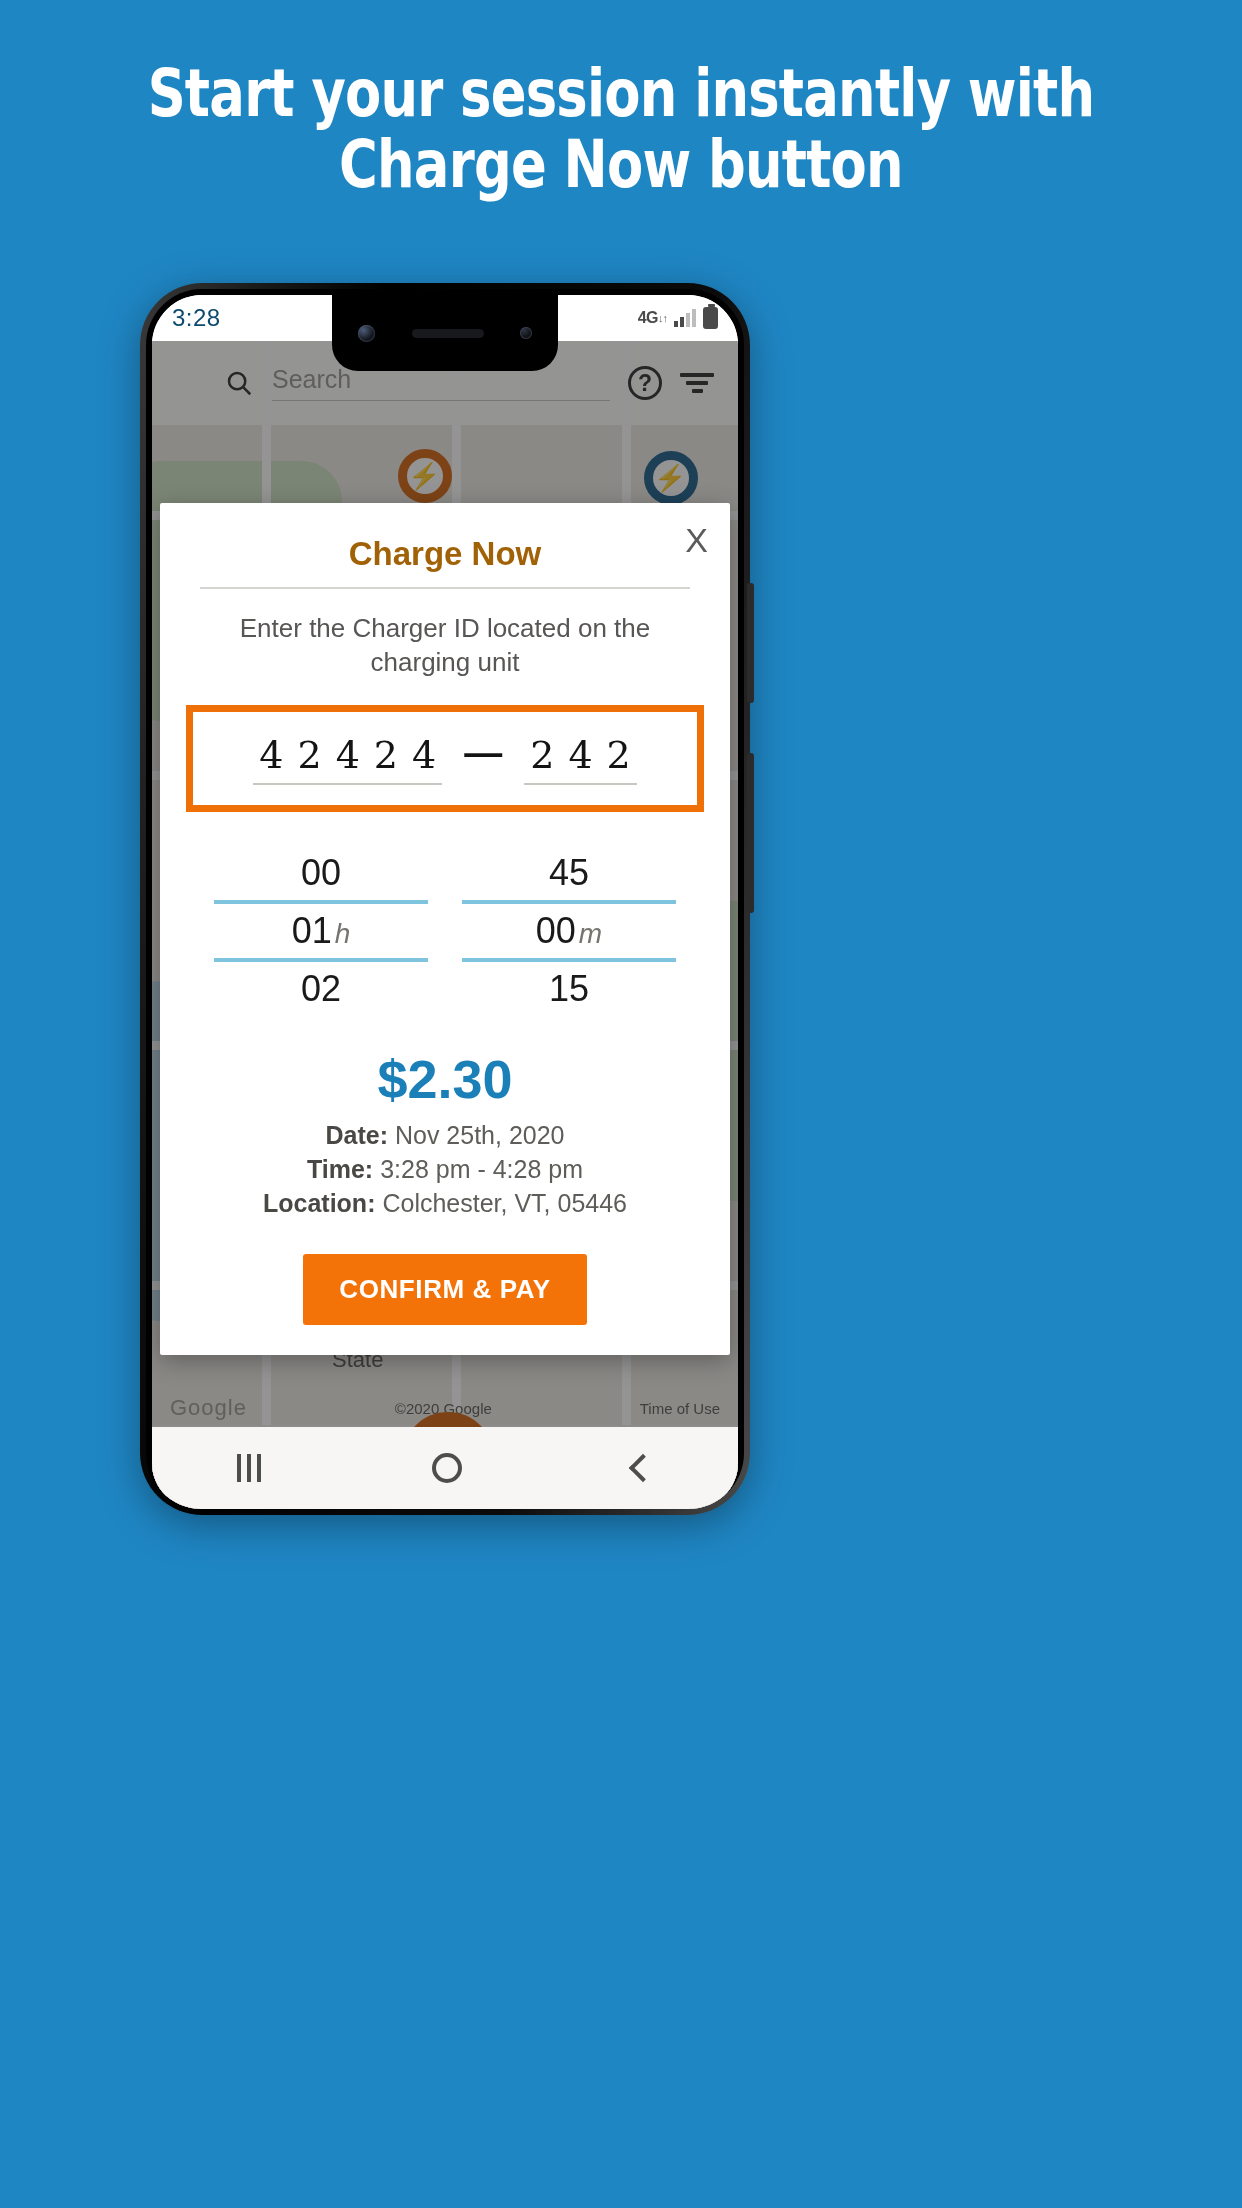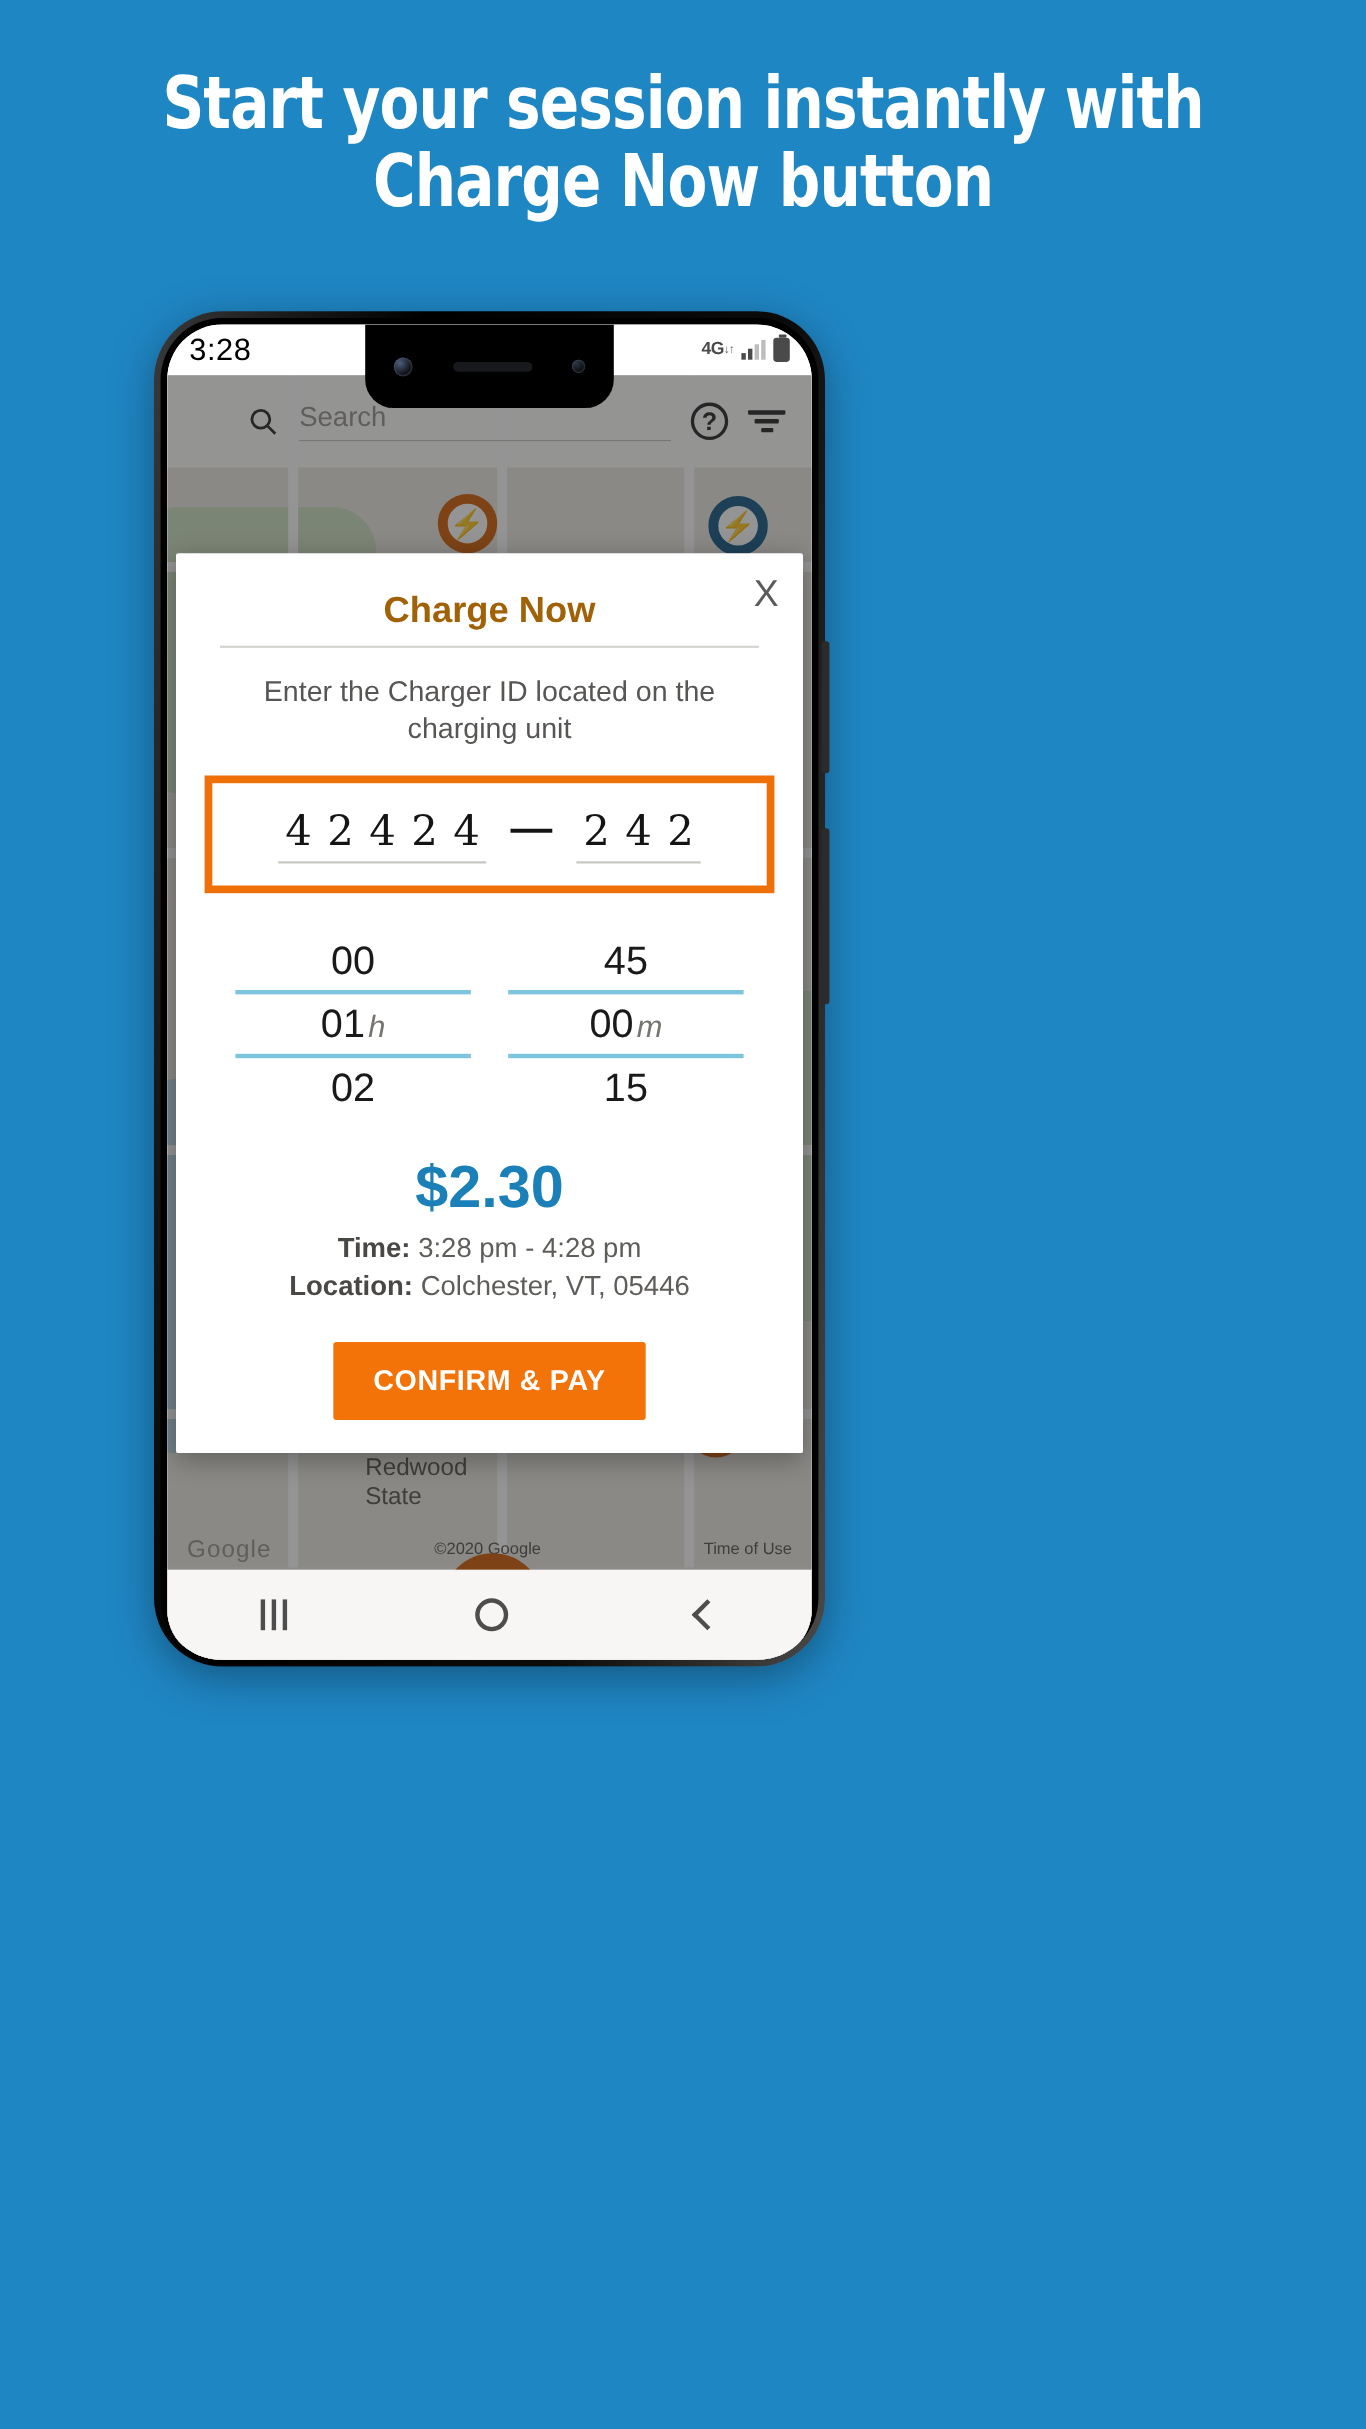--- a/index.html
+++ b/index.html
@@ -41,21 +41,21 @@
     border-radius:50px 50px 46px 46px;
     overflow:hidden; background:#ffffff;
   }
 
   
   .statusbar {
     position:relative; height:46px; background:#ffffff;
     display:flex; align-items:center; justify-content:space-between;
     padding:0 20px; z-index:6;
   }
-  .status-time { font-size:28px; color:#000000; letter-spacing:0.5px; }
+  .status-time { font-size:24px; color:#0c4a6e; letter-spacing:0.5px; }
   .status-right { display:flex; align-items:center; gap:7px; }
   .net-stack { display:flex; align-items:center; line-height:1; }
   .net-label { font-size:16px; font-weight:bold; color:#4a4a4a; letter-spacing:-0.5px; }
   .net-arrows { font-size:11px; color:#6b6b6b; letter-spacing:-1px; }
   .bars { display:flex; align-items:flex-end; gap:2px; height:18px; }
   .bars i { display:block; width:4px; background:#4a4a4a; }
   .bars i:nth-child(1){height:6px}
   .bars i:nth-child(2){height:10px}
   .bars i:nth-child(3){height:14px;background:#bdbdbd}
   .bars i:nth-child(4){height:18px;background:#bdbdbd}
@@ -353,20 +353,24 @@
                 </div>
                 <div class="pline"></div>
                 <div class="pval">15</div>
               </div>
             </div>
 
             <div class="price">$2.30</div>
 
             <div class="details">
               <div>
+                <b>Date:</b>
+                <span>Nov 25th, 2020</span>
+              </div>
+              <div>
                 <b>Time:</b>
                 <span>3:28 pm - 4:28 pm</span>
               </div>
               <div>
                 <b>Location:</b>
                 <span>Colchester, VT, 05446</span>
               </div>
             </div>
 
             <div class="confirm-wrap">

